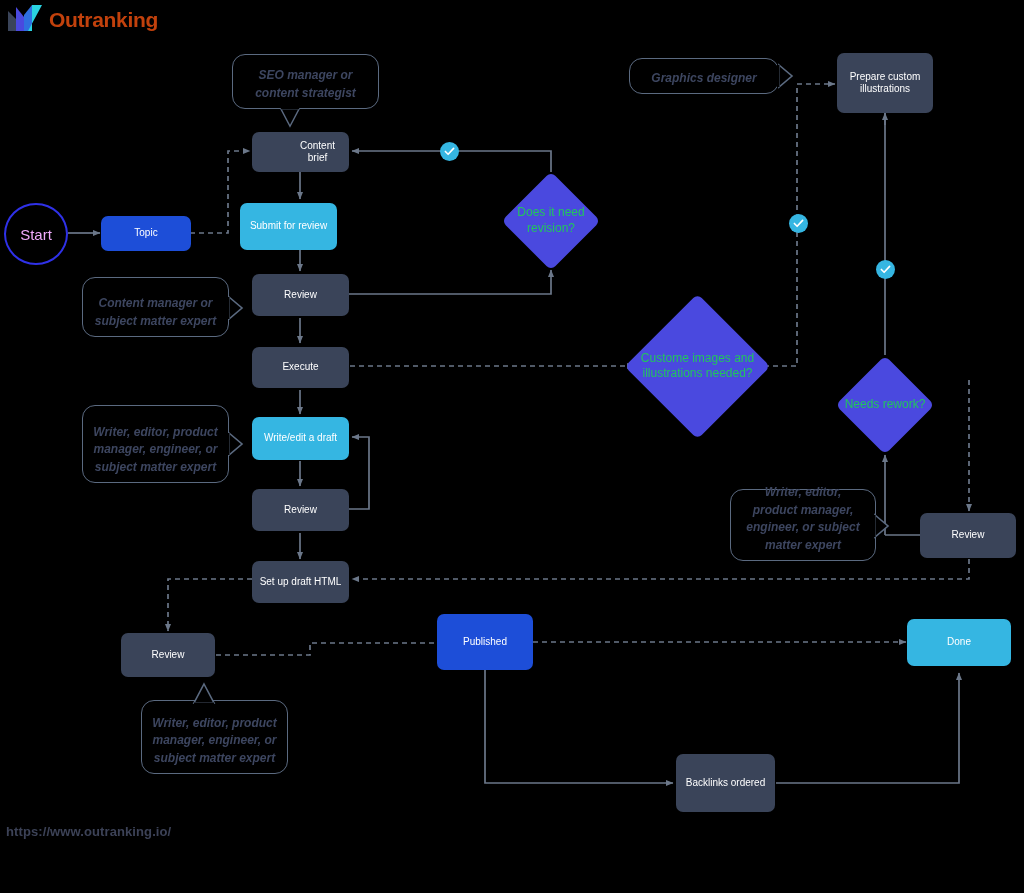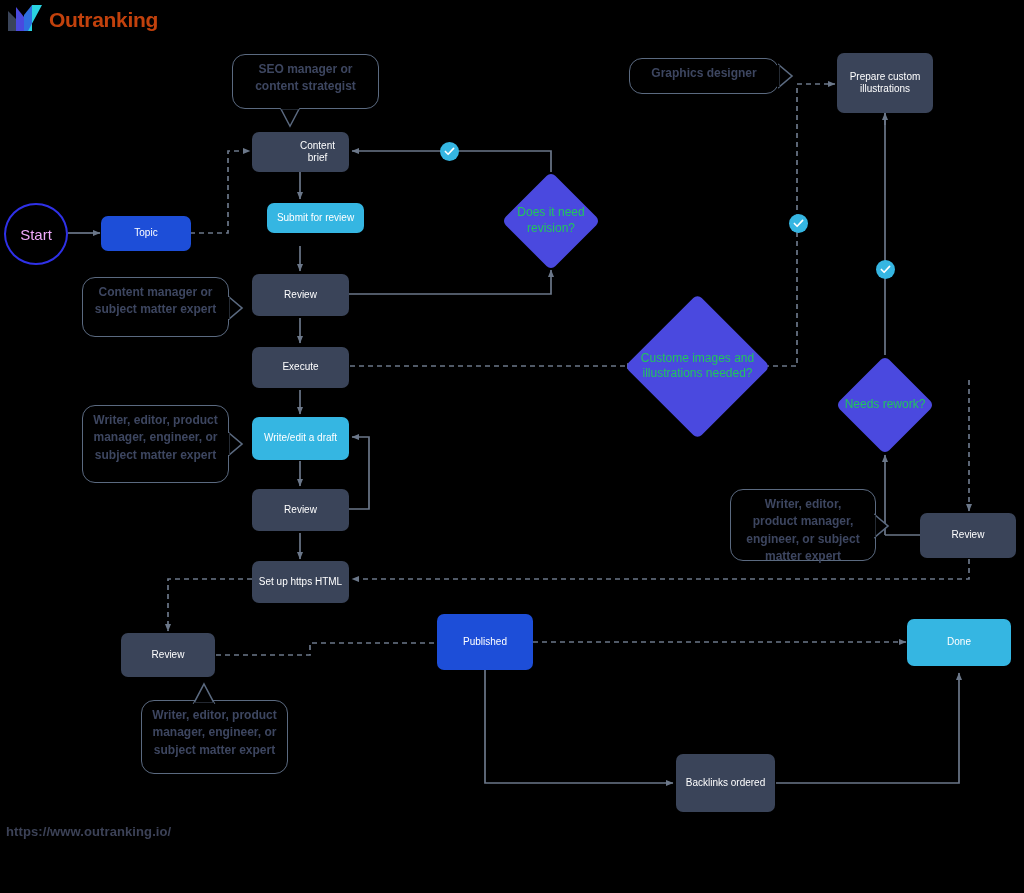--- a/index.html
+++ b/index.html
@@ -110,24 +110,25 @@
   .callout {
     position: absolute;
     border: 1.6px solid #5b6a80;
     border-radius: 13px;
     color: #3d4660;
     font-size: 12px;
     font-weight: bold;
     line-height: 1.45;
     text-align: center;
     display: flex;
-    align-items: flex-start;
+    align-items: flex-end;
     justify-content: center;
     padding: 6px 10px;
     background: transparent;
+    font-style: italic;
   }
   .callout .tail {
     position: absolute;
     width: 22px; height: 22px;
     overflow: visible;
   }
 
   
   .check-badge {
     position: absolute;
@@ -220,42 +221,42 @@
   </div>
 
   <div class="node indigo" style="left:101px; top:216px; width:90px; height:35px;">
     <span>Topic</span>
   </div>
 
   <div class="node dark" style="left:252px; top:132px; width:97px; height:40px;padding-left:40px;">
     <span>Content brief</span>
   </div>
 
-  <div class="node cyan" style="left:267px; top:203px; width:97px; height:30px;">
+  <div class="node cyan" style="left:240px; top:203px; width:97px; height:47px;">
     <span>Submit for review</span>
   </div>
 
   <div class="node dark" style="left:252px; top:274px; width:97px; height:42px;">
     <span>Review</span>
   </div>
 
   <div class="node dark" style="left:252px; top:347px; width:97px; height:41px;">
     <span>Execute</span>
   </div>
 
   <div class="node cyan" style="left:252px; top:417px; width:97px; height:43px;">
     <span>Write/edit a draft</span>
   </div>
 
   <div class="node dark" style="left:252px; top:489px; width:97px; height:42px;">
     <span>Review</span>
   </div>
 
   <div class="node dark" style="left:252px; top:561px; width:97px; height:42px;">
-    <span>Set up https HTML</span>
+    <span>Set up draft HTML</span>
   </div>
 
   <div class="node dark" style="left:121px; top:633px; width:94px; height:44px;">
     <span>Review</span>
   </div>
 
   <div class="node indigo" style="left:437px; top:614px; width:96px; height:56px;">
     <span>Published</span>
   </div>
 

